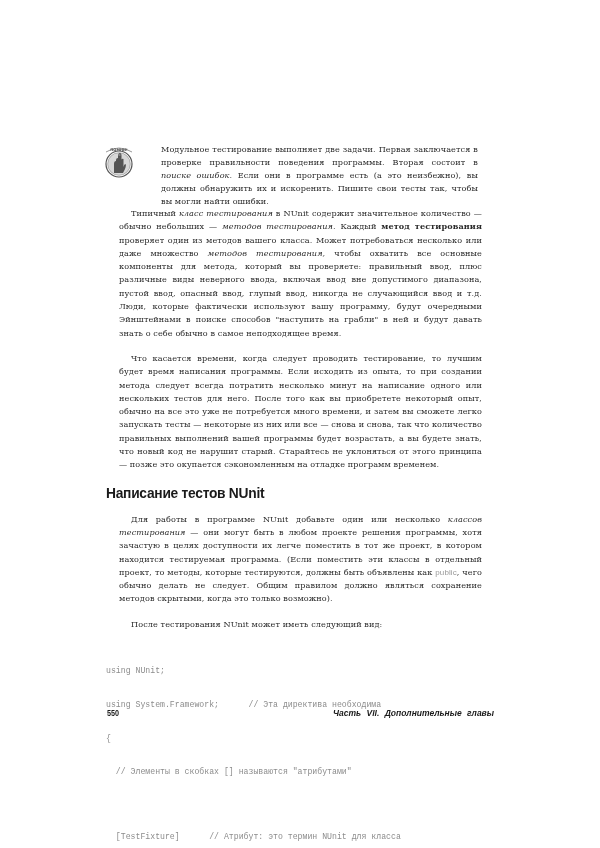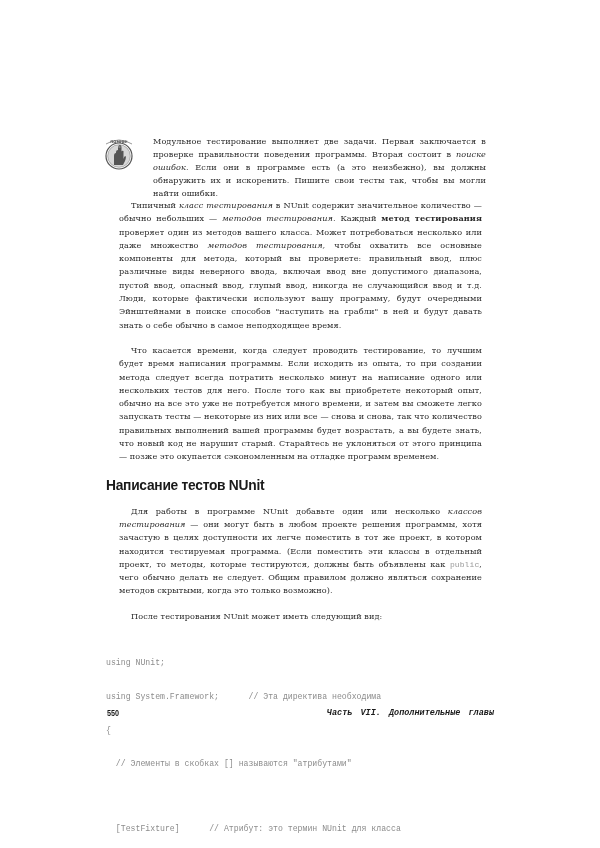--- a/index.html
+++ b/index.html
@@ -31,21 +31,21 @@
       top: 0px;
       width: 32px;
       height: 36px;
     }
     .tip-text {
       font-family: "DejaVu Serif", serif;
       font-size: 8.1px;
       line-height: 13px;
       text-align: justify;
       letter-spacing: 0.1px;
-      margin: 8px;
+      margin: 16px;
     }
     .body-text p {
       font-family: "DejaVu Serif", serif;
       font-size: 8.1px;
       line-height: 13.3px;
       text-align: justify;
       text-indent: 12px;
       margin: 12px;
       letter-spacing: 0.1px;
     }
@@ -58,21 +58,21 @@
       font-family: "Liberation Sans", sans-serif;
       font-weight: bold;
       font-size: 15px;
       letter-spacing: -0.3px;
       color: #1a1a1a;
       margin: 12px 0 6px -1px;
       transform: scaleX(0.92);
       transform-origin: left;
     }
     .inline-code {
-      font-family: Liberation Mono, monospace;
+      font-family: Liberation Sans, sans-serif;
       color: #999;
       font-size: 8px;
     }
     .code {
       font-family: "Liberation Mono", monospace;
       font-size: 8.2px;
       line-height: 11.2px;
       color: #8c8c8c;
       white-space: pre;
       margin: 6px 0 0 -1px;
@@ -95,21 +95,20 @@
       top: 0;
       transform: scaleX(0.85);
       transform-origin: left;
     }
     .footer .chapter {
       position: absolute;
       right: 0;
       top: 0;
       font-style: italic;
       word-spacing: 3px;
-      font-family: Liberation Mono, monospace;
     }
   </style>
 </head>
 <body>
 
 <div class="page">
 
   <div class="tip">
     <div class="tip-icon">
       <svg width="32" height="36" viewBox="0 0 32 36">

